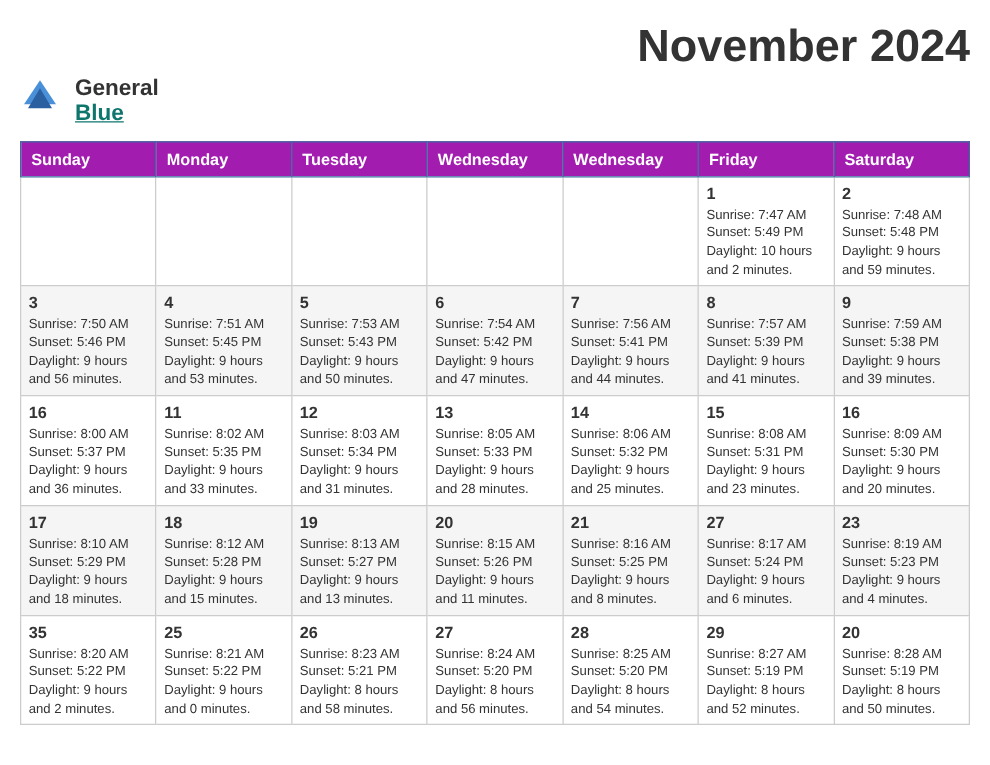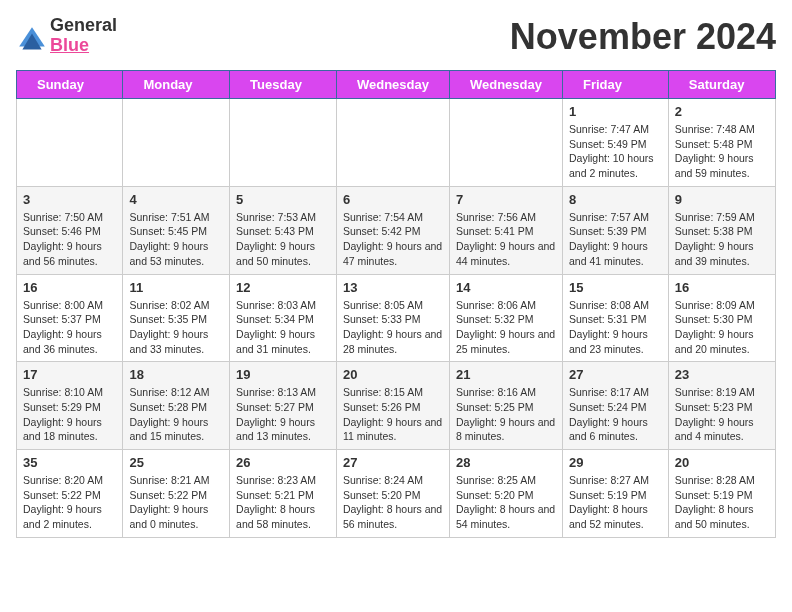--- a/index.html
+++ b/index.html
@@ -11,31 +11,32 @@
       padding: 16px;
     }
     .header {
       display: flex;
       justify-content: space-between;
       align-items: flex-start;
       margin-bottom: 12px;
     }
     .logo {
       display: flex;
-      align-items: flex-end;
-      gap: 2px;
+      align-items: flex-start;
+      gap: 12px;
+      margin-top: 45px;
     }
     .logo-text {
       font-size: 18px;
       font-weight: bold;
       color: #333;
       line-height: 1.1;
     }
     .logo-text span {
-      color: #ec4899;
+      color: #0f766e;
       text-decoration: underline;
     }
     .logo-icon {
       width: 32px;
       height: 32px;
     }
     .title-block {
       text-align: right;
     }
     .month-title {
@@ -46,24 +47,24 @@
     .location {
       font-size: 16px;
       color: #555;
     }
     .calendar {
       width: 100%;
       border-collapse: collapse;
       font-size: 11px;
     }
     .calendar thead th {
-      background: #d946ef;
+      background: #a21caf;
       color: #fff;
       text-align: left;
-      padding: 6px 20px;
+      padding: 6px 8px;
       font-size: 13px;
       font-weight: bold;
       border: 1px solid #3a6aa0;
     }
     .calendar tbody td {
       border: 1px solid #ccc;
       vertical-align: top;
       padding: 5px 6px;
       width: 108px;
       min-height: 80px;

